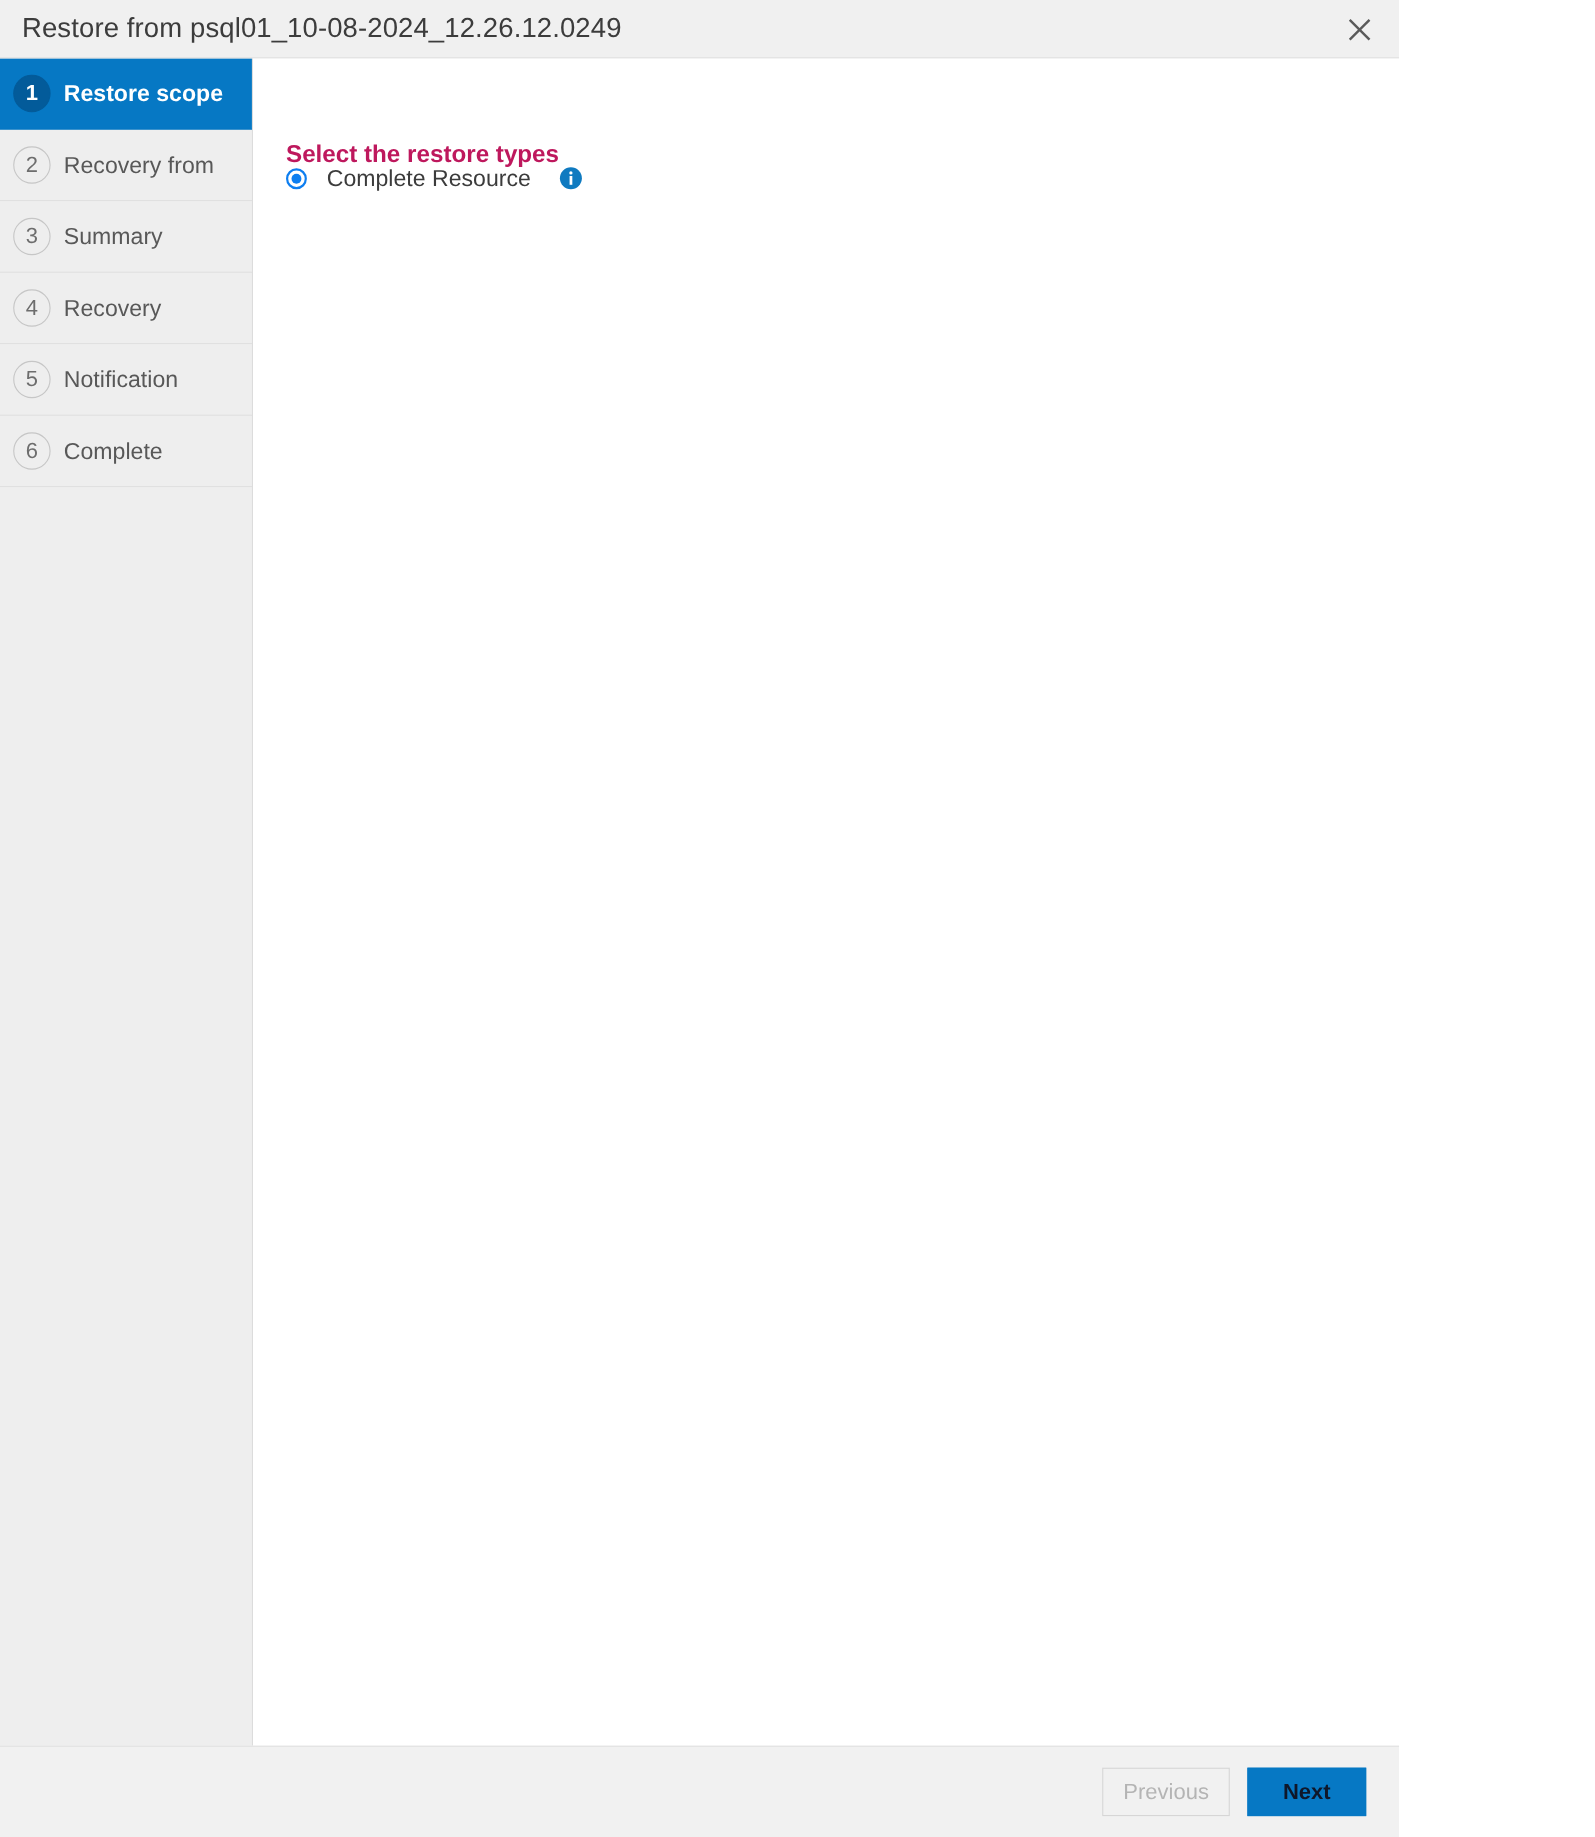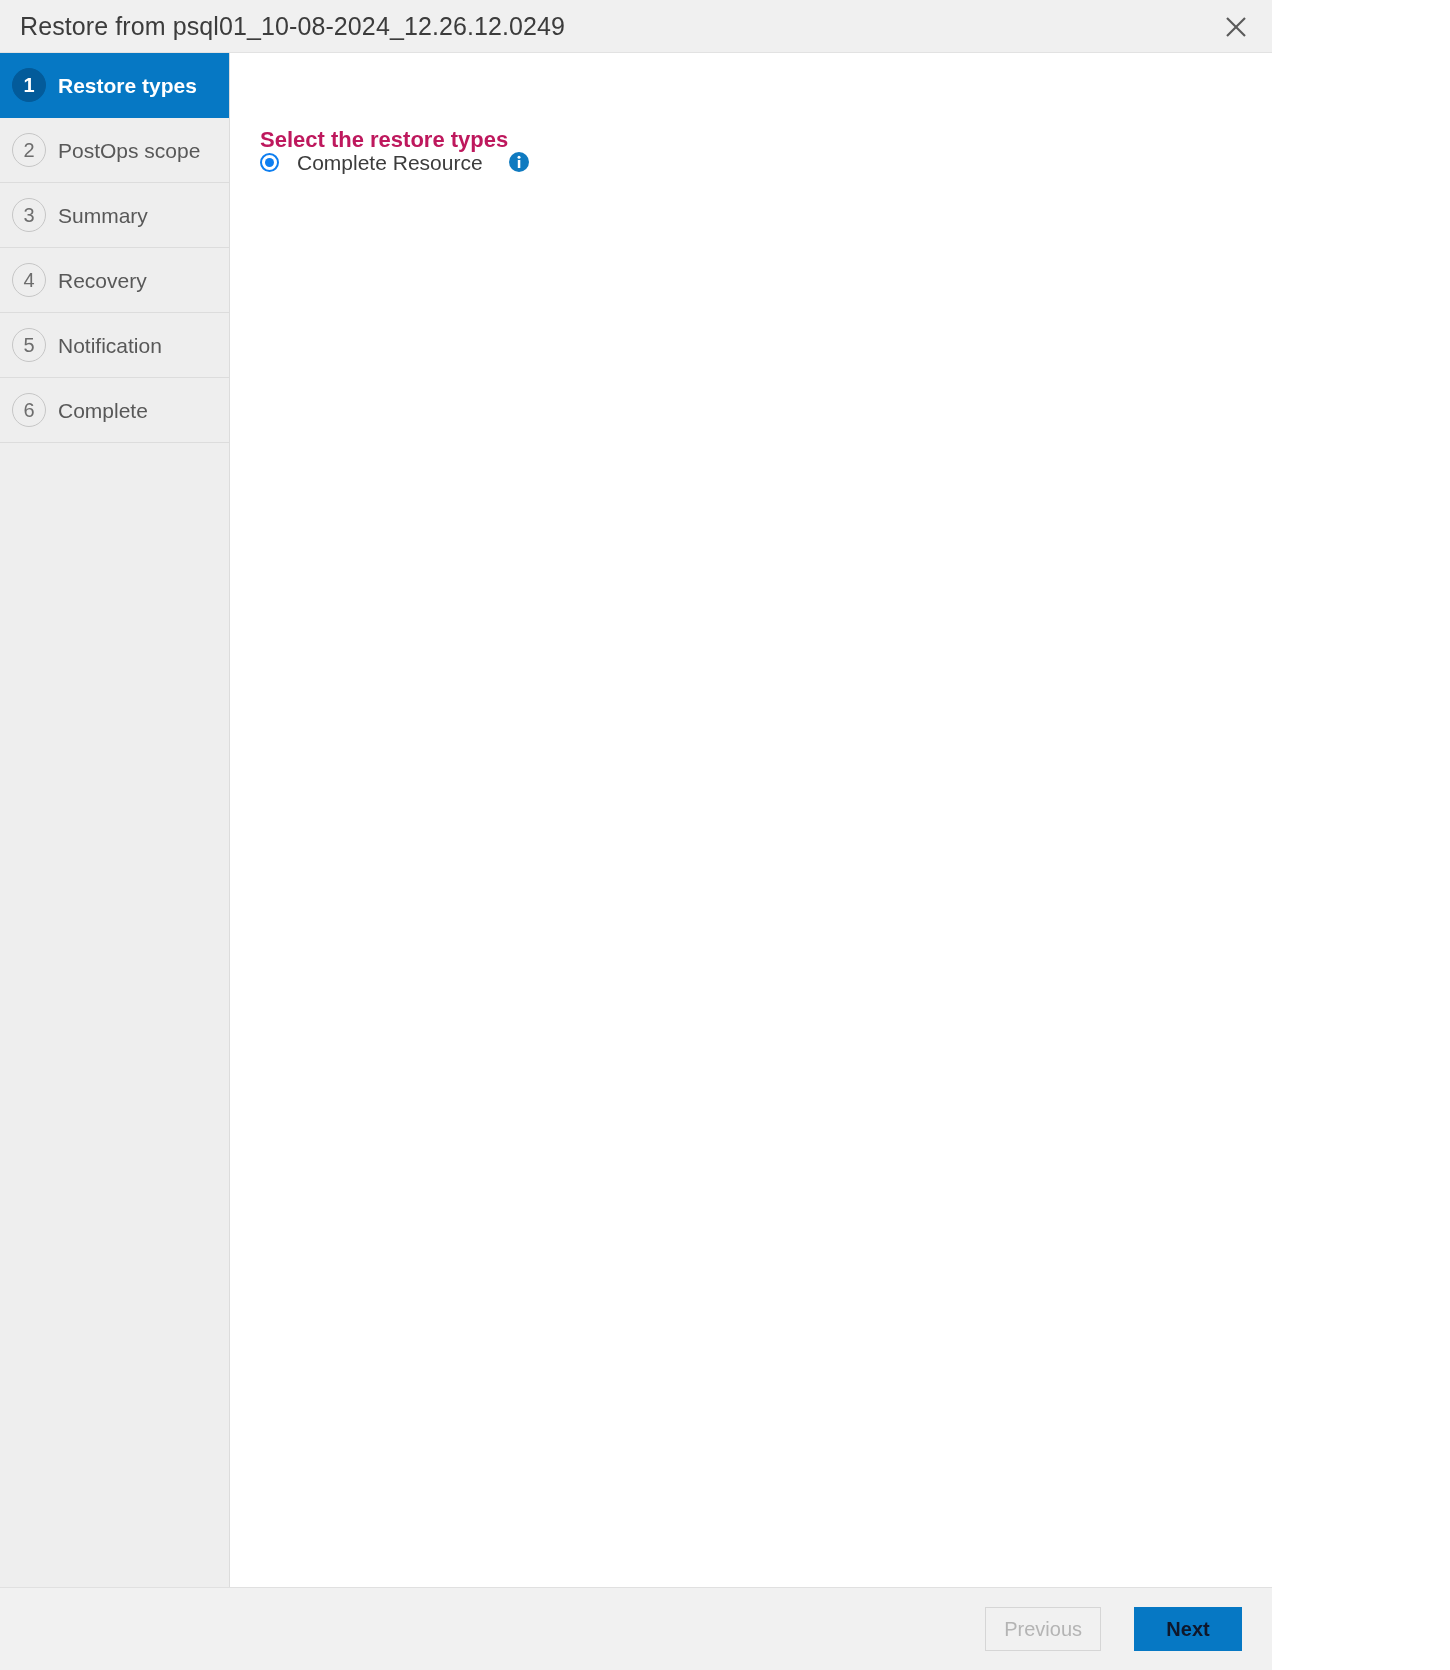--- a/index.html
+++ b/index.html
@@ -183,21 +183,21 @@
   
   .footer {
     flex: 0 0 83px;
     height: 83px;
     background: #f1f1f1;
     border-top: 1px solid #e0e0e0;
     display: flex;
     align-items: center;
     justify-content: flex-end;
     padding-right: 30px;
-    gap: 33px;
+    gap: 16px;
   }
   .btn {
     height: 44px;
     min-width: 108px;
     padding: 0 18px;
     font-size: 20px;
     font-family: "Liberation Sans", sans-serif;
     line-height: 1;
     display: inline-flex;
     align-items: center;
@@ -234,26 +234,26 @@
       </span>
     </div>
   </div>
 
   <div class="body">
 
     <div class="sidebar">
 
       <div class="step active">
         <span class="step-badge">1</span>
-        <span class="step-label">Restore types</span>
+        <span class="step-label">Restore scope</span>
       </div>
 
       <div class="step">
         <span class="step-badge">2</span>
-        <span class="step-label">PostOps scope</span>
+        <span class="step-label">Recovery from</span>
       </div>
 
       <div class="step">
         <span class="step-badge">3</span>
         <span class="step-label">Summary</span>
       </div>
 
       <div class="step">
         <span class="step-badge">4</span>
         <span class="step-label">Recovery</span>

